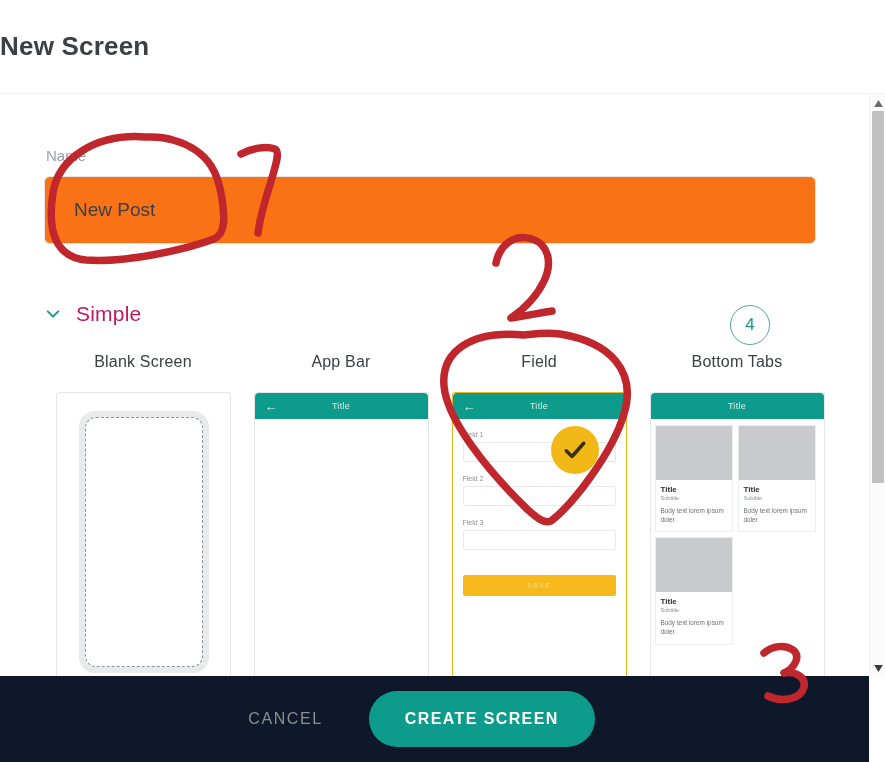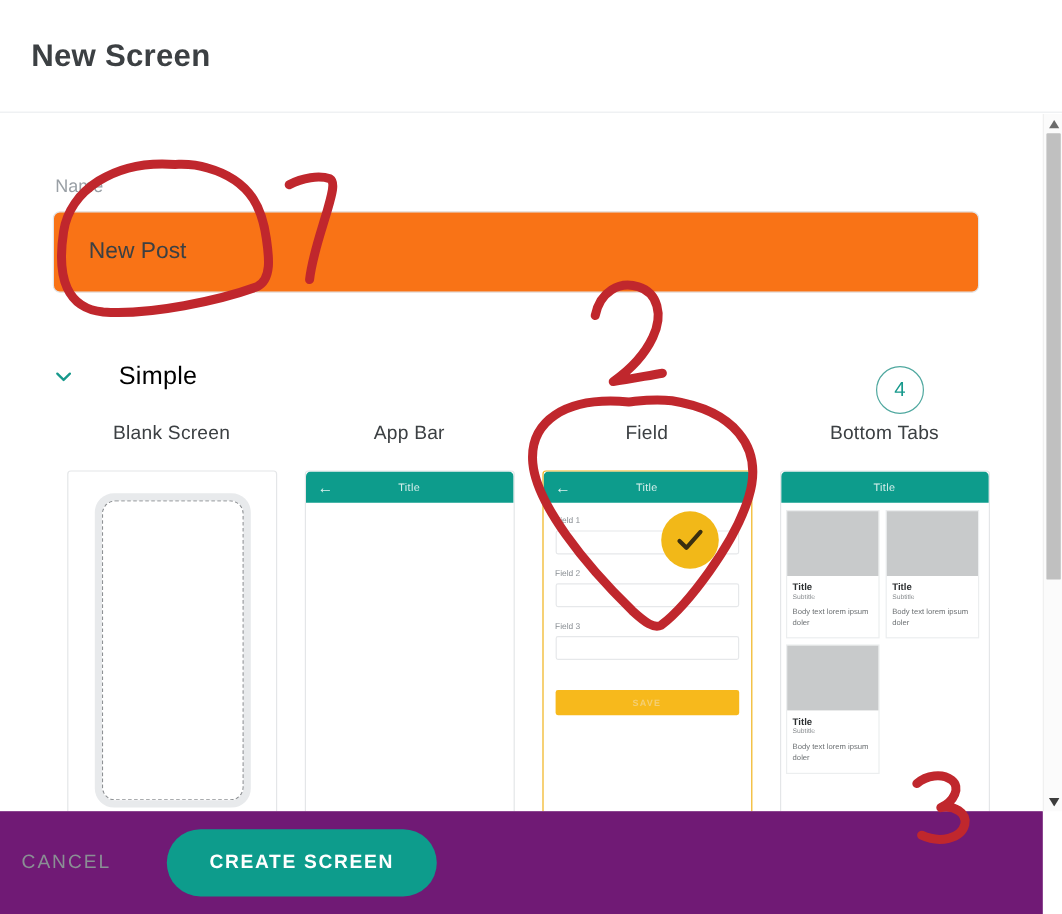--- a/index.html
+++ b/index.html
@@ -12,21 +12,20 @@
 
   #root { position: relative; width: 885px; height: 762px; background:#fff; }
 
   
   .dialog-header {
     position: absolute; left: 0; top: 0; width: 885px; height: 94px;
     border-bottom: 1px solid #eceef0;
     display: flex; align-items: center;
   }
   .dialog-title {
-    margin-left: 26px;
     font-size: 26px; font-weight: 700; letter-spacing: 0.2px;
     color: #3c4043;
   }
 
   
   .dialog-body {
     position: absolute; left: 0; top: 95px; width: 869px; height: 581px;
     background: #fff; overflow: hidden;
   }
 
@@ -48,21 +47,21 @@
   
   .section-row {
     position: absolute; left: 44px; top: 207px; width: 772px; height: 46px;
   }
   .section-toggle {
     display: inline-flex; align-items: center; gap: 14px;
     cursor: pointer;
   }
   .chevron { width: 18px; height: 18px; display:block; }
   .section-name {
-    font-size: 21px; color: #000000; letter-spacing: 0.2px; margin-left: 23px;
+    font-size: 21px; color: #be185d; letter-spacing: 0.2px;
   }
   .count-badge {
     position: absolute; right: 46px; top: 3px;
     width: 40px; height: 40px; border-radius: 50%;
     border: 1px solid #4fa89f;
     display: flex; align-items: center; justify-content: center;
     font-size: 17px; color: #17998c;
   }
 
   
@@ -146,22 +145,22 @@
     position: absolute; left: 98px; top: 33px;
     width: 48px; height: 48px; border-radius: 50%;
     background: #f2b818;
     display: flex; align-items: center; justify-content: center;
     z-index: 6;
   }
 
   
   .dialog-footer {
     position: absolute; left: 0; top: 676px; width: 869px; height: 86px;
-    background: #701a75;
-    display: flex; align-items: center; justify-content: flex-start;
+    background: #0f172a;
+    display: flex; align-items: center; justify-content: center;
     gap: 28px; padding-right: 44px;
   }
   .btn-cancel {
     background: none; border: none; cursor: pointer;
     font-family: "Liberation Sans", sans-serif;
     font-size: 16px; letter-spacing: 1.6px; color: #8a8f94;
     padding: 12px 18px;
   }
   .btn-create {
     background: #0d9c8c; border: none; cursor: pointer; color: #fff;

